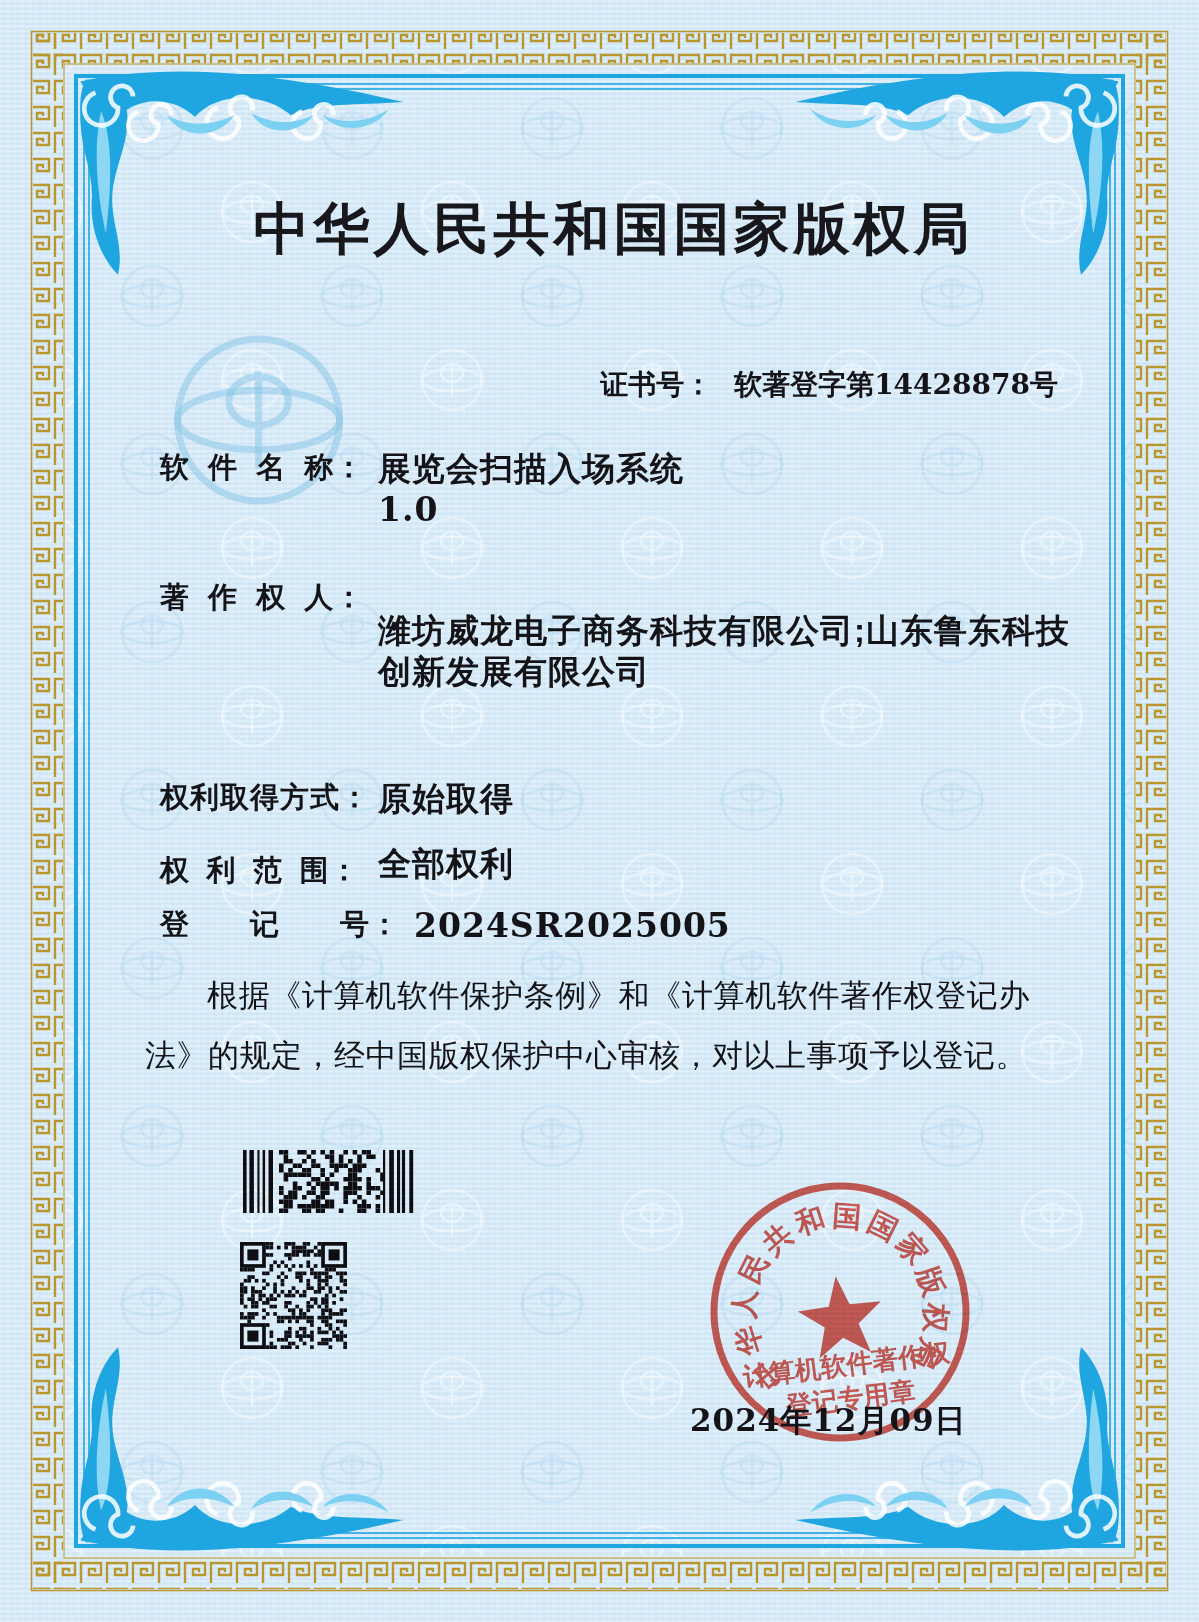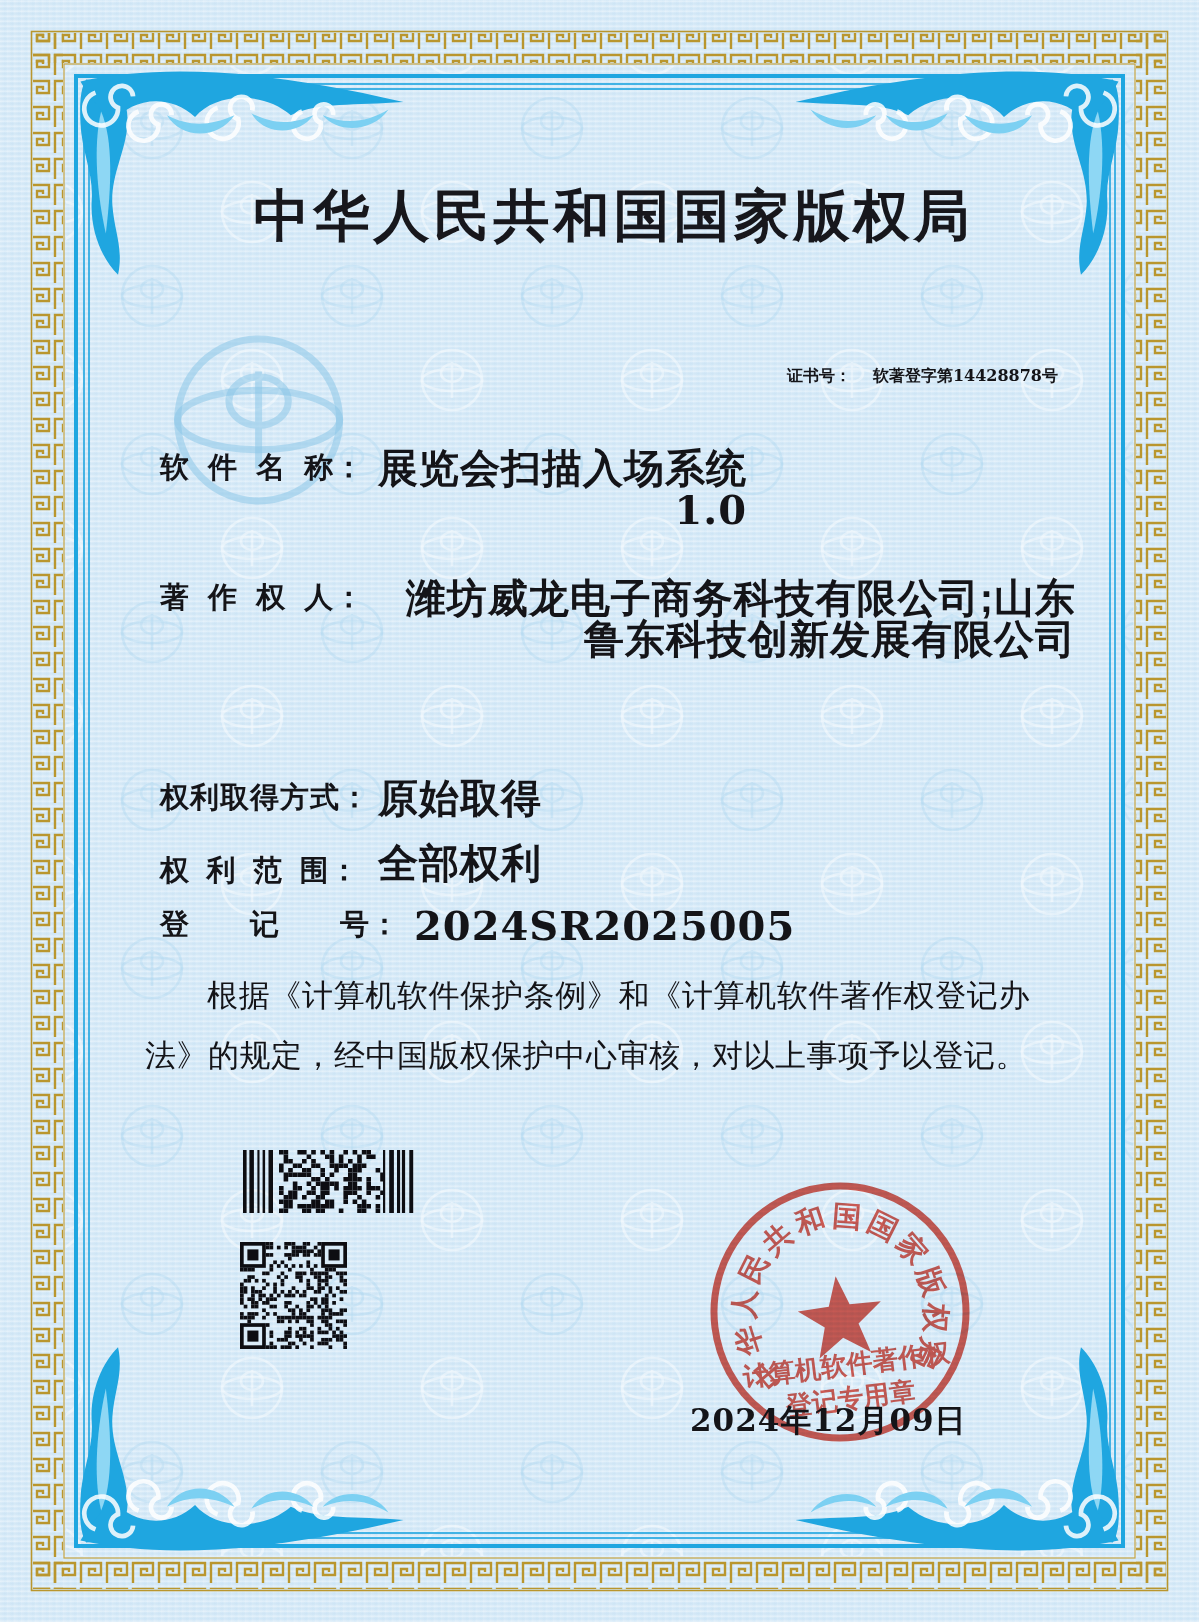--- a/index.html
+++ b/index.html
@@ -9,25 +9,25 @@
     background-image:
       repeating-linear-gradient(0deg, rgba(255,255,255,.30) 0px, rgba(255,255,255,0) 2px, rgba(160,205,235,.18) 3px, rgba(255,255,255,0) 5px),
       repeating-linear-gradient(90deg, rgba(255,255,255,.12) 0px, rgba(255,255,255,0) 3px, rgba(170,212,238,.10) 5px, rgba(255,255,255,0) 7px);
     font-family:"Liberation Sans", sans-serif;
     color:#141418;
   }
   .layer{position:absolute;left:0;top:0;pointer-events:none;}
   .txt{position:absolute;z-index:2;}
   .title{left:0;right:0;text-align:center;font-family:"DejaVu Serif", serif;
          font-weight:900;font-size:56px;letter-spacing:4px;color:#17171c;white-space:nowrap;}
-  .certno{top:366px;right:141px;font-size:16px;font-weight:700;white-space:nowrap;}
+  .certno{top:366px;right:141px;font-size:28px;font-weight:700;white-space:nowrap;}
   .certno .gap{display:inline-block;width:22px;}
   .lbl{left:152px;font-size:29px;font-weight:700;white-space:pre;letter-spacing:1px;margin-left:8px;}
-  .val{left:378px;font-size:40px;font-weight:700;letter-spacing:1px;line-height:41px;text-align:right;}
-  .val.wrap{width:698px;}
+  .val{left:378px;font-size:33px;font-weight:700;letter-spacing:1px;line-height:41px;}
+  .val.wrap{width:698px;margin-top:32px;}
   .mono-ish{font-family:"DejaVu Serif", serif;font-weight:700;}
   .statement{left:145px;top:966px;width:885px;font-size:31px;line-height:60px;
              text-indent:2em;font-weight:500;letter-spacing:0.5px;text-align:justify;}
   .date{left:690px;top:1400px;width:300px;text-align:left;font-size:31px;font-weight:700;
         font-family:"DejaVu Serif", serif;z-index:4;letter-spacing:1px;}
   .codebox{position:absolute;z-index:2;}
   .sealbox{position:absolute;left:705px;top:1177px;width:270px;height:270px;z-index:3;
            opacity:.88;mix-blend-mode:multiply;}
 </style>
 </head>
@@ -91,21 +91,21 @@
         <use href="#corner" x="0" y="0" width="340" height="216"></use>
       </g>
     <g transform="translate(72,1550) scale(1,-1)">
         <use href="#corner" x="0" y="0" width="340" height="216"></use>
       </g>
     <g transform="translate(1127,1550) scale(-1,-1)">
         <use href="#corner" x="0" y="0" width="340" height="216"></use>
       </g>
   </svg>
 
-  <div class="txt title" style="top:179px;margin-left:28px;">中华人民共和国国家版权局</div>
+  <div class="txt title" style="top:192px;margin-left:28px;">中华人民共和国国家版权局</div>
 
   <div class="txt certno">
     <span>证书号：</span><span class="gap"></span><span class="mono-ish">软著登字第14428878号</span>
   </div>
 
   <div class="txt lbl" style="top:448px;">软  件  名  称：</div>
   <div class="txt val" style="top:448px;">
     <div>展览会扫描入场系统</div>
     <div class="mono-ish">1.0</div>
   </div>

